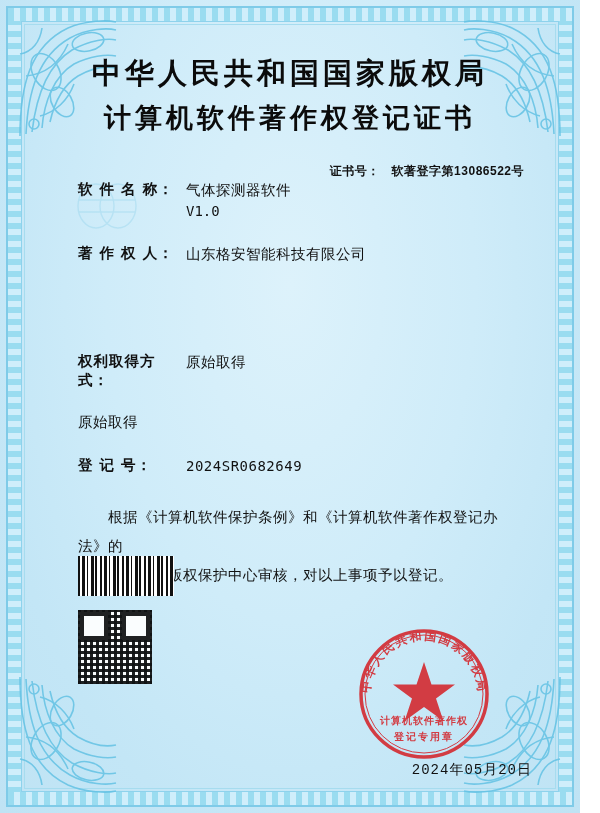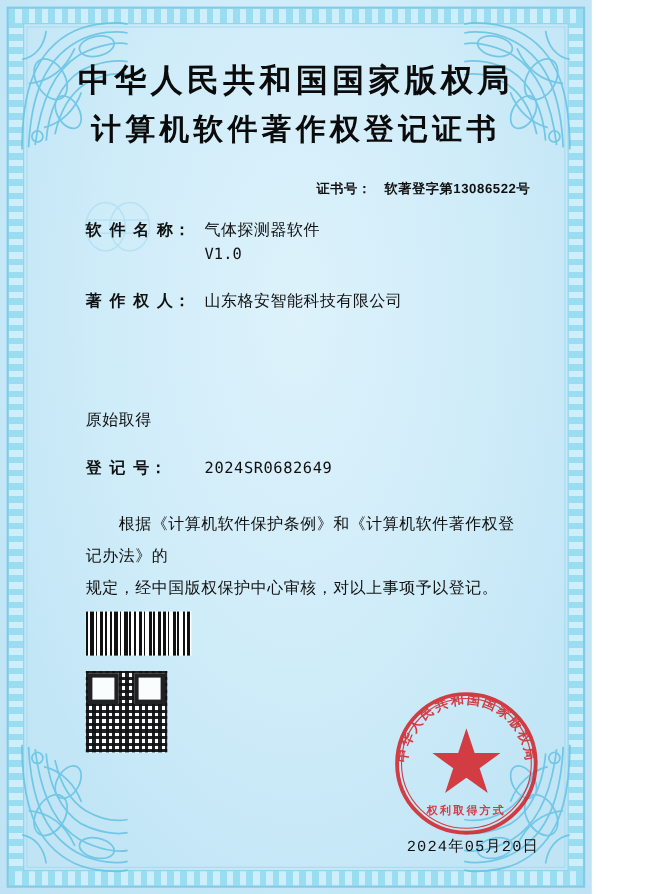--- a/index.html
+++ b/index.html
@@ -8,21 +8,21 @@
     background: #ffffff;
   }
   body {
     width: 600px;
     height: 813px;
     font-family: "Liberation Serif", serif;
   }
 
   .certificate {
     position: relative;
-    width: 538px;
+    width: 580px;
     height: 813px;
     box-sizing: border-box;
     background:
       radial-gradient(ellipse at 50% 35%, #ddf2fb 0%, #cfecf9 45%, #c3e6f6 75%, #bfe3f4 100%);
     overflow: hidden;
   }
 
   
   .border-outer {
     position: absolute;
@@ -102,21 +102,20 @@
     padding-right: 16px;
     font-size: 12px;
     font-weight: bold;
     color: #111;
     font-family: Liberation Sans, sans-serif;
     letter-spacing: .5px;
   }
   .cert-no .cert-no-label { margin-right: 8px; }
 
   .fields {
-    margin-top: 20px;
     padding-left: 38px;
   }
   .field-row {
     display: flex;
     align-items: flex-start;
     margin-bottom: 22px;
   }
   .field-label {
     width: 108px;
     flex: 0 0 108px;
@@ -340,20 +339,24 @@
         </div>
       </div>
 
       <div class="field-row">
         <div class="field-label">著 作 权 人：</div>
         <div class="field-value">山东格安智能科技有限公司</div>
       </div>
 
       <div class="gap-big"></div>
 
+      <div class="field-row">
+        <div class="field-label">权利取得方式：</div>
+        <div class="field-value">原始取得</div>
+      </div>
 
       <div class="field-row">
         <div class="field-value">原始取得</div>
       </div>
 
       <div class="field-row">
         <div class="field-label">登 记 号：</div>
         <div class="field-value mono">2024SR0682649</div>
       </div>
 
@@ -376,18 +379,19 @@
       <defs>
         <path id="sealArcTop" d="M 20 74 A 54 54 0 0 1 128 74"></path>
       </defs>
       <circle cx="74" cy="74" r="63" fill="none" stroke="#d4252b" stroke-width="3.5"></circle>
       <circle cx="74" cy="74" r="59" fill="none" stroke="#d4252b" stroke-width="1"></circle>
       <polygon fill="#d4252b" points="74,42 81.5,64.5 105,64.5 86,78.5 93.4,101 74,87 54.6,101 62,78.5 43,64.5 66.5,64.5"></polygon>
       <text fill="#d4252b" font-size="12" font-family="DejaVu Sans, sans-serif" font-weight="bold" letter-spacing="2">
         <textPath href="#sealArcTop" startOffset="50%" text-anchor="middle">中华人民共和国国家版权局</textPath>
       </text>
     </svg>
-    <div class="seal-text-bot">权利取得方式</div>
+    <div class="seal-text-mid">计算机软件著作权</div>
+    <div class="seal-text-bot">登记专用章</div>
   </div>
 
   <div class="issue-date">2024年05月20日</div>
 
 </div>
 
 </body></html>

